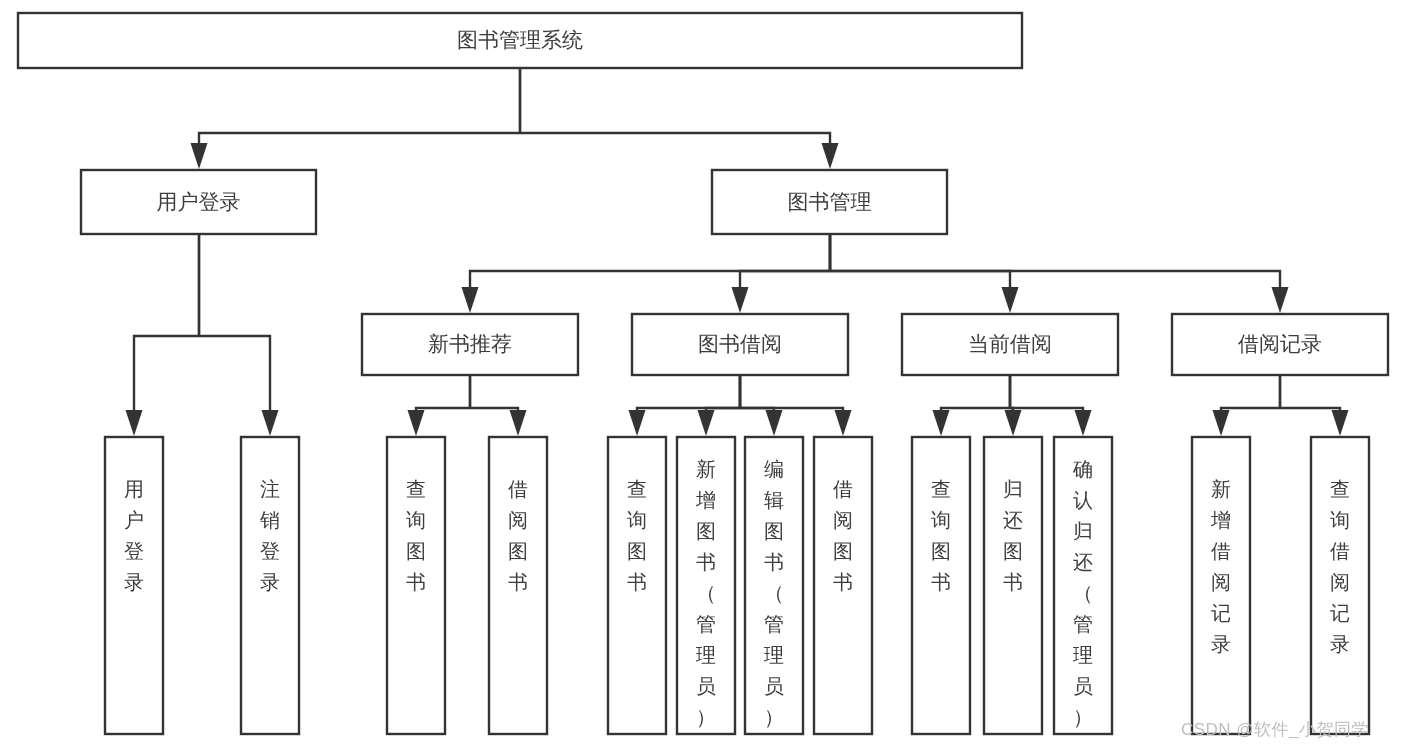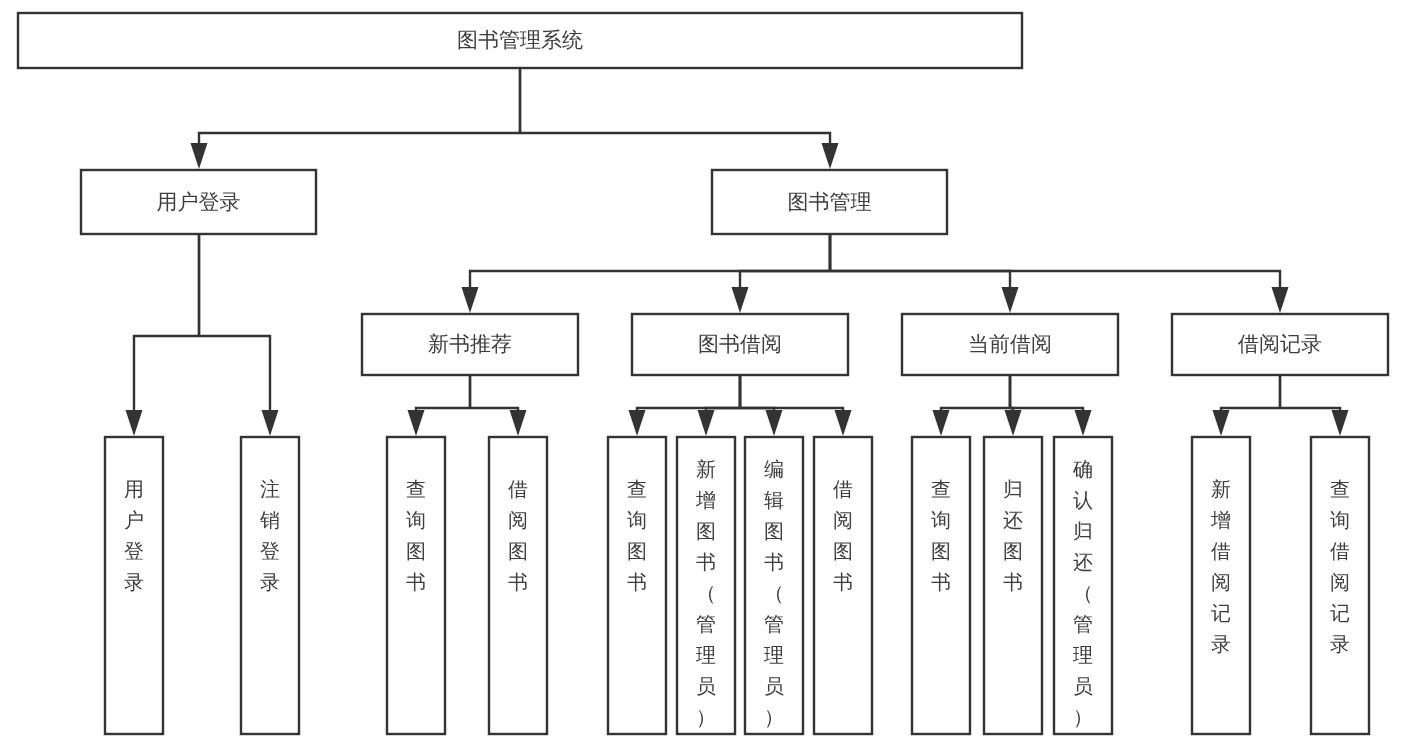--- a/index.html
+++ b/index.html
@@ -243,13 +243,14 @@
         <g>
           <rect class="node-box" x="1192" y="437" width="58" height="297" style="stroke: rgb(51, 51, 51); fill: rgb(255, 255, 255);"></rect>
           <text class="node-label vertical" x="1221" y="0" style="fill: rgb(61, 61, 61);"><tspan x="1221" y="490.5">新</tspan><tspan x="1221" y="521.5">增</tspan><tspan x="1221" y="552.5">借</tspan><tspan x="1221" y="583.5">阅</tspan><tspan x="1221" y="614.5">记</tspan><tspan x="1221" y="645.5">录</tspan></text>
         </g>
         <g>
           <rect class="node-box" x="1311" y="437" width="58" height="297" style="stroke: rgb(51, 51, 51); fill: rgb(255, 255, 255);"></rect>
           <text class="node-label vertical" x="1340" y="0" style="fill: rgb(61, 61, 61);"><tspan x="1340" y="490.5">查</tspan><tspan x="1340" y="521.5">询</tspan><tspan x="1340" y="552.5">借</tspan><tspan x="1340" y="583.5">阅</tspan><tspan x="1340" y="614.5">记</tspan><tspan x="1340" y="645.5">录</tspan></text>
         </g>
       </g>
   </svg>
+  <div class="watermark" style="color: rgb(189, 189, 189);">CSDN @软件_小贺同学</div>
 </div>
 
 </body></html>

